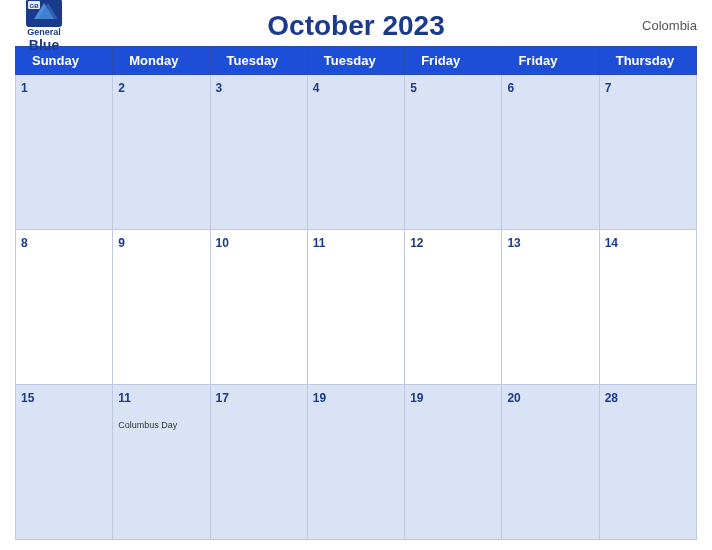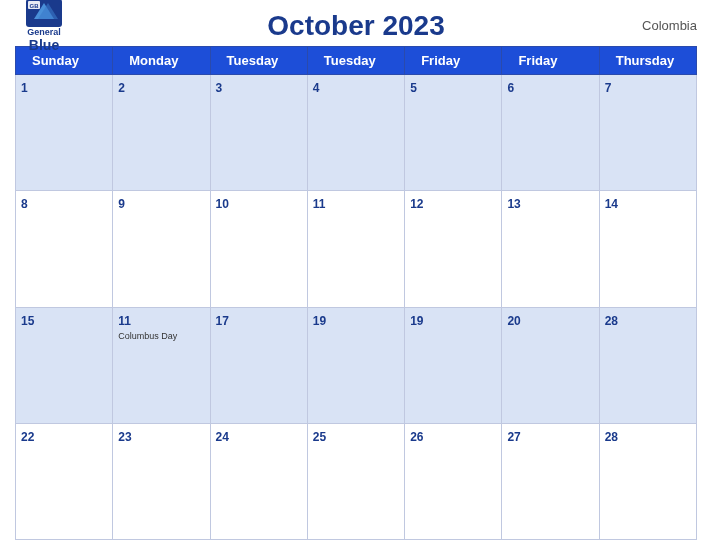--- a/index.html
+++ b/index.html
@@ -108,21 +108,21 @@
 
     .day-number {
       font-size: 12px;
       font-weight: bold;
       color: #1a3a8c;
     }
 
     .event-label {
       font-size: 9px;
       color: #333;
-      margin-top: 2px;
+      margin-top: 14px;
     }
   </style>
 </head>
 <body>
 
 <div class="header">
   <div class="logo">
     <svg class="logo-icon" viewBox="0 0 36 28" xmlns="http://www.w3.org/2000/svg">
       <rect width="36" height="28" rx="3" fill="#1a3a8c"></rect>
       <polygon points="18,4 28,20 8,20" fill="#4a90d9"></polygon>
@@ -172,23 +172,14 @@
       </tr>
       <tr>
         <td><span class="day-number">15</span></td>
         <td><span class="day-number">11</span><div class="event-label">Columbus Day</div></td>
         <td><span class="day-number">17</span></td>
         <td><span class="day-number">19</span></td>
         <td><span class="day-number">19</span></td>
         <td><span class="day-number">20</span></td>
         <td><span class="day-number">28</span></td>
       </tr>
-      <tr>
-        <td><span class="day-number">22</span></td>
-        <td><span class="day-number">23</span></td>
-        <td><span class="day-number">24</span></td>
-        <td><span class="day-number">25</span></td>
-        <td><span class="day-number">26</span></td>
-        <td><span class="day-number">27</span></td>
-        <td><span class="day-number">28</span></td>
-      </tr>
     </tbody>
 </table>
 
 </body></html>

